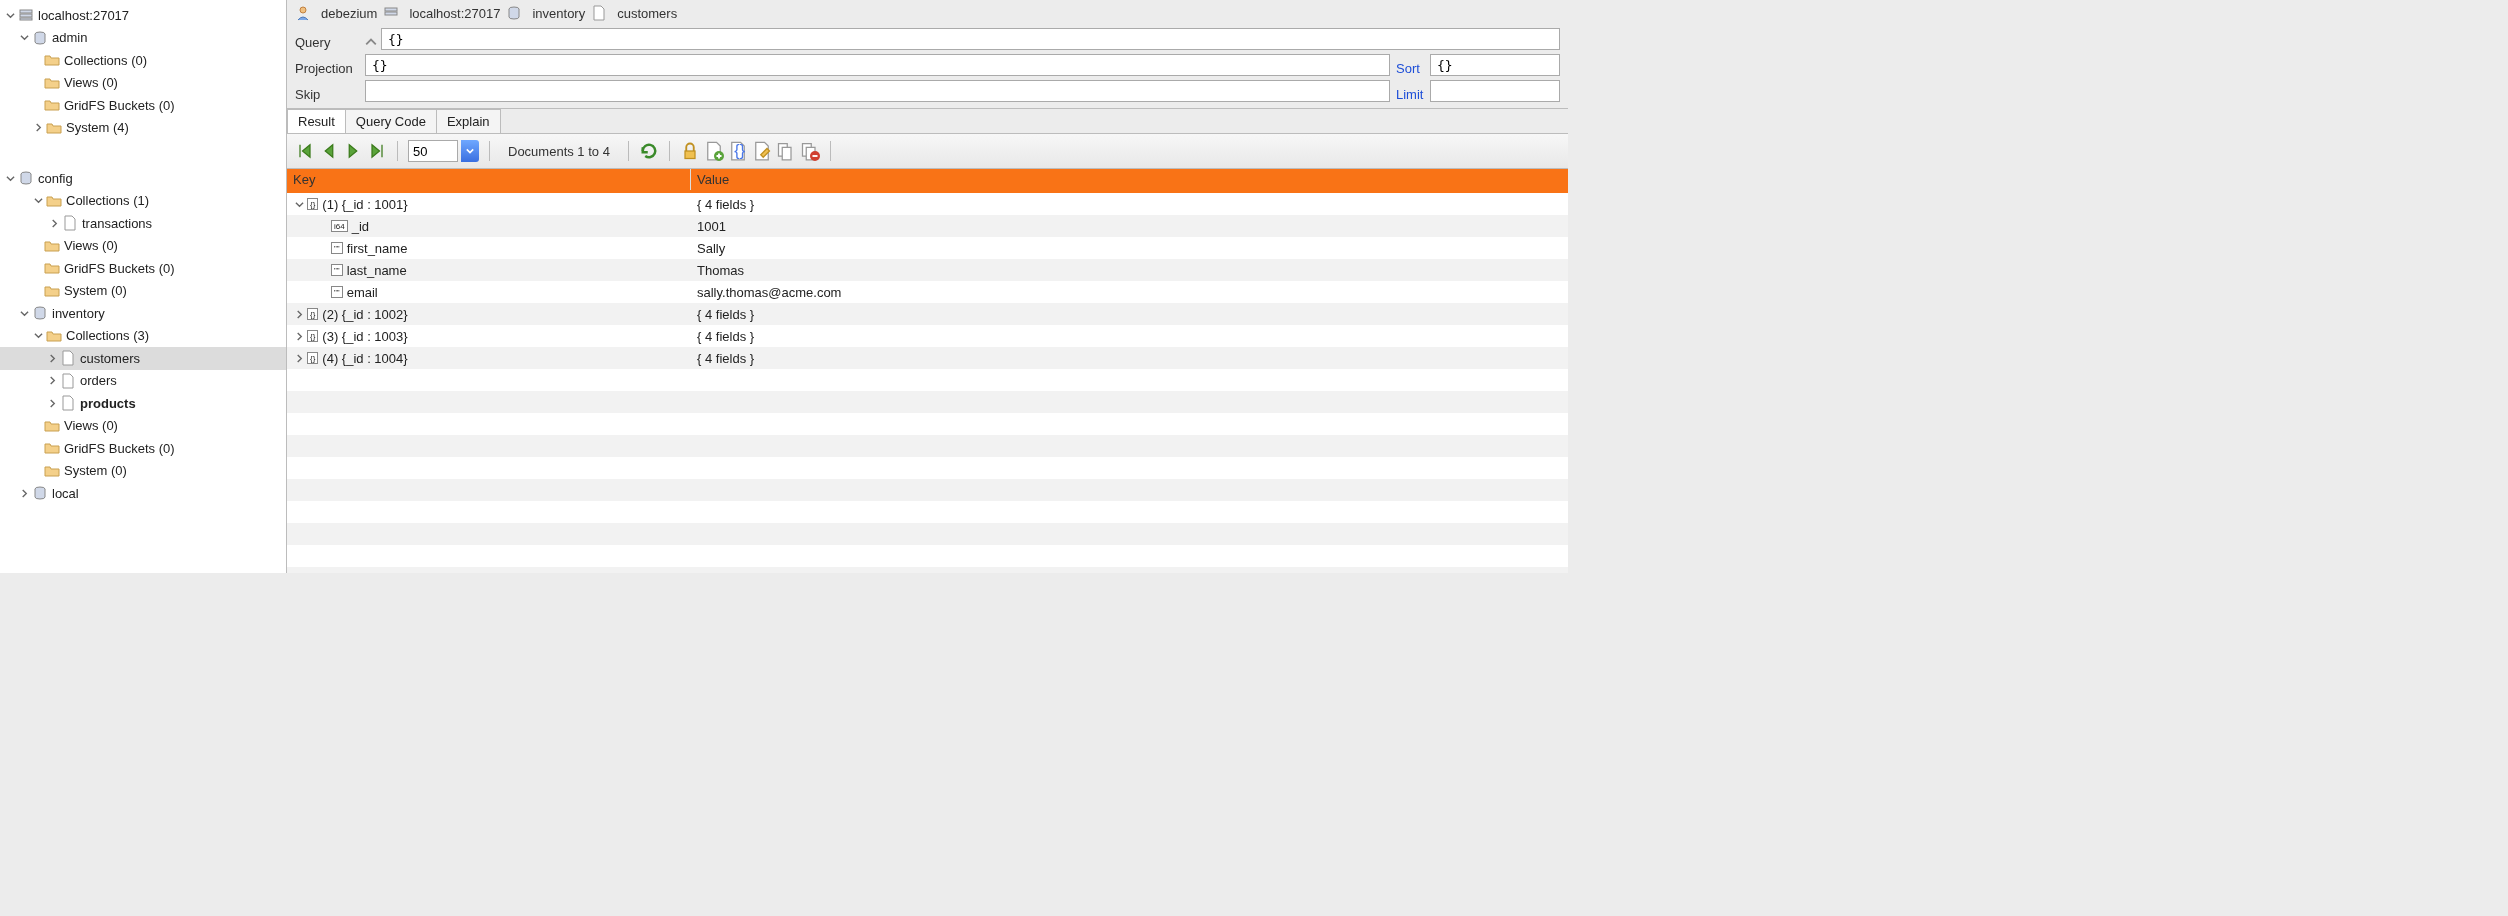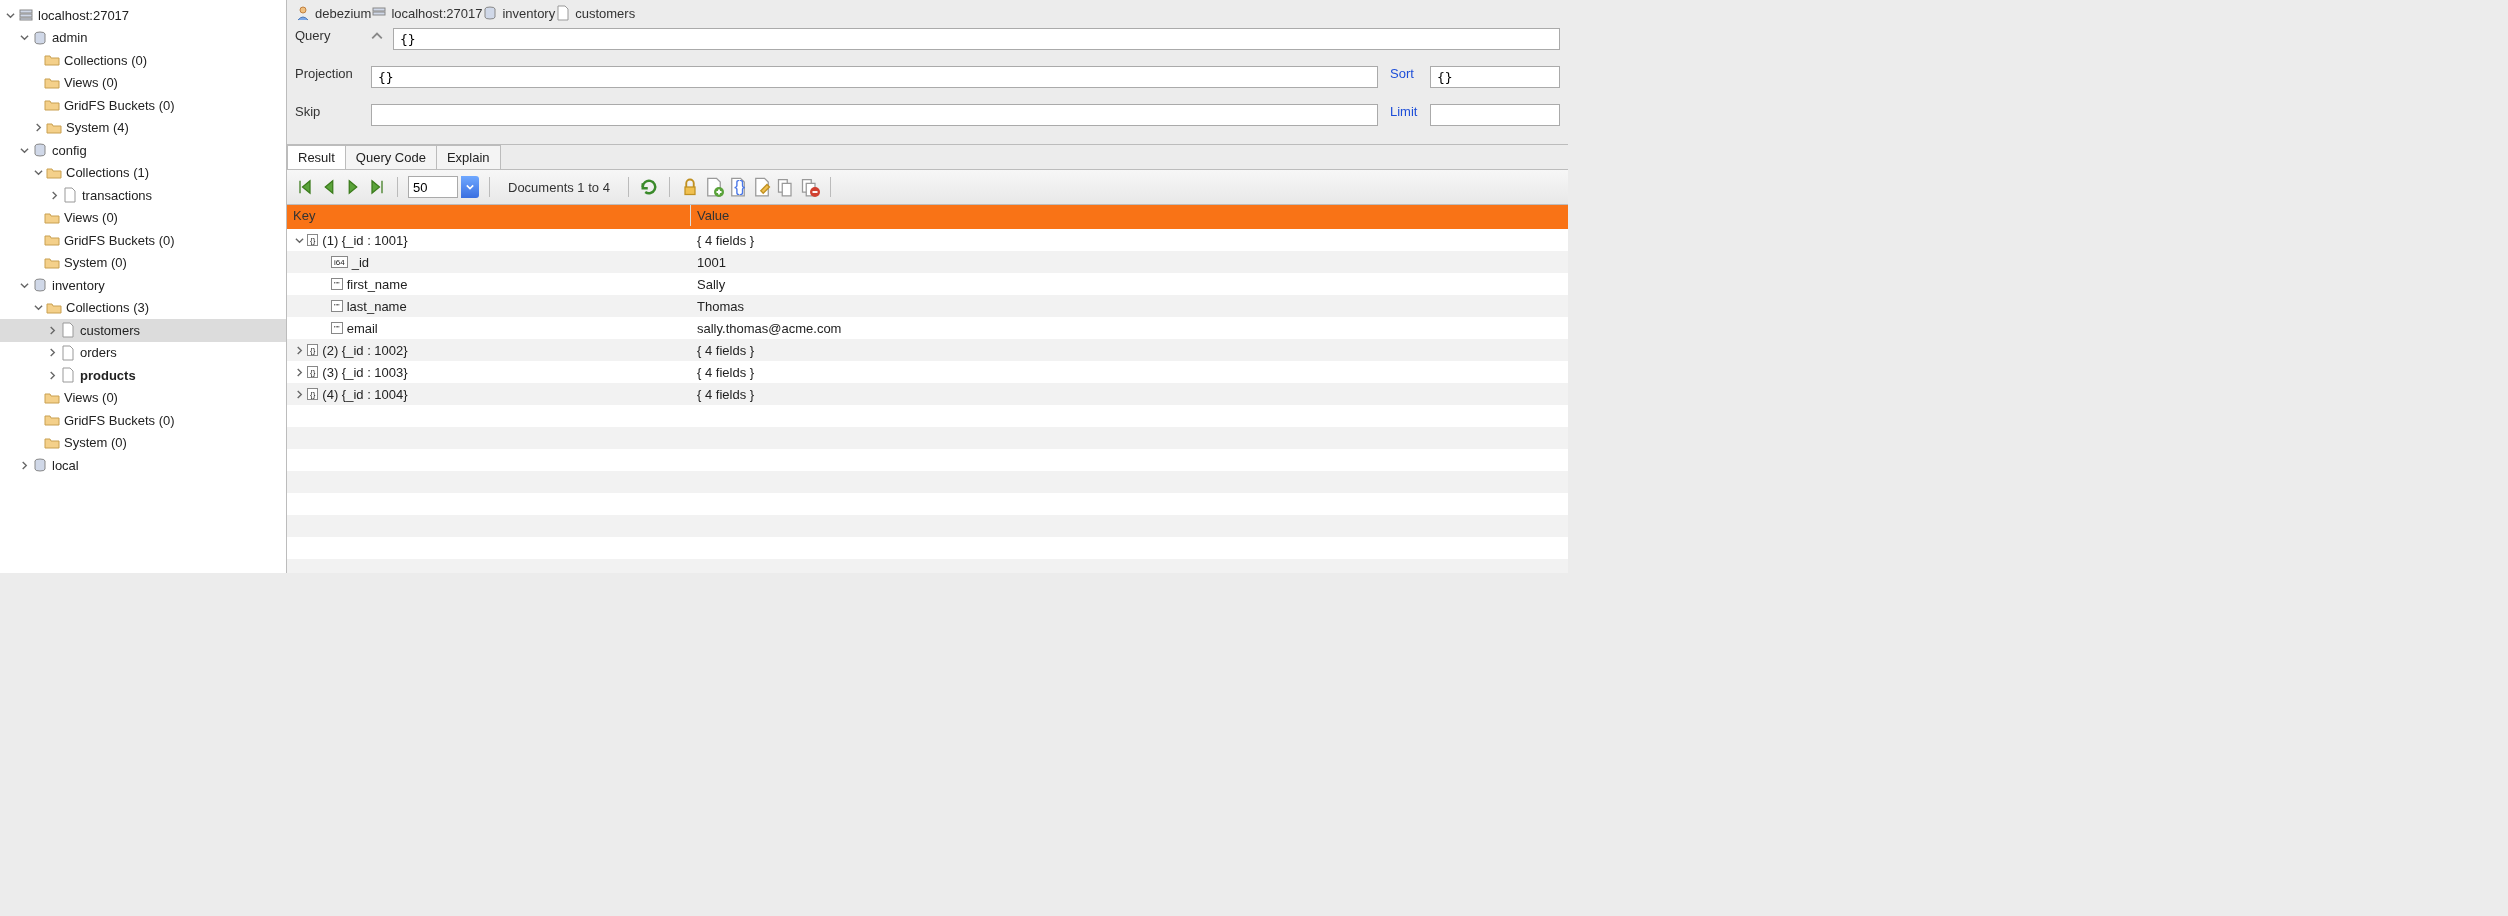--- a/index.html
+++ b/index.html
@@ -4,24 +4,24 @@
 <style>
 * { box-sizing: border-box; margin: 0; padding: 0; font-family: -apple-system, "Helvetica Neue", Arial, sans-serif; font-size: 13px; }
 body { display: flex; height: 573px; width: 1568px; background: #ececec; color: #222; }
 .sidebar { width: 287px; background: #fff; border-right: 1px solid #bcbcbc; overflow-y: auto; padding-top: 4px; }
 .tree-row { display: flex; align-items: center; height: 22.5px; padding-left: 6px; cursor: default; white-space: nowrap; }
 .tree-row.selected { background: #dcdcdc; }
 .arrow { width: 12px; height: 12px; display: inline-flex; align-items: center; justify-content: center; margin-right: 2px; }
 .arrow svg { width: 9px; height: 9px; }
 .icon { width: 16px; height: 16px; margin-right: 4px; display: inline-flex; align-items: center; justify-content: center; flex-shrink: 0; }
 .main { flex: 1; display: flex; flex-direction: column; background: #ececec; }
-.breadcrumb { display: flex; align-items: center; gap: 0; padding: 4px 8px; height: 26px; }
+.breadcrumb { display: flex; align-items: center; gap: 6px; padding: 4px 8px; height: 26px; }
 .breadcrumb span { color: #333; }
 .query-section { padding: 2px 8px; }
-.query-row { display: flex; align-items: flex-start; margin-bottom: 16px; gap: 6px; }
+.query-row { display: flex; align-items: flex-end; margin-bottom: 4px; }
 .query-label { width: 70px; color: #333; }
 .query-input { flex: 1; height: 22px; border: 1px solid #aaa; background: #fff; padding: 2px 6px; font-family: monospace; font-size: 13px; }
 .sort-label { width: 34px; color: #1d4ed8; margin-left: 6px; }
 .sort-input { width: 130px; height: 22px; border: 1px solid #aaa; background: #fff; padding: 2px 6px; font-family: monospace; font-size: 13px; }
 .limit-input { width: 130px; height: 22px; border: 1px solid #aaa; background: #fff; padding: 2px 6px; }
 .tabs { display: flex; border-top: 1px solid #bcbcbc; background: #ececec; }
 .tab { padding: 4px 10px; border: 1px solid #bcbcbc; border-bottom: none; background: #f4f4f4; margin-right: -1px; cursor: pointer; }
 .tab.active { background: #fff; }
 .toolbar { display: flex; align-items: center; height: 36px; padding: 0 8px; gap: 4px; border-top: 1px solid #bcbcbc; border-bottom: 1px solid #bcbcbc; background: linear-gradient(#f7f7f7,#e8e8e8); }
 .tb-sep { width: 1px; height: 20px; background: #bbb; margin: 0 6px; }
@@ -104,21 +104,21 @@
         </svg>
       </span>
     <span class="icon">
         <svg viewBox="0 0 16 16">
           <path d="M1 4 L6 4 L7 6 L15 6 L15 13 L1 13 Z" fill="#f4d08a" stroke="#c9a050"></path>
         </svg>
       </span>
     <span>System (4)</span>
   </div>
 
-  <div class="tree-row" style="padding-left:18px;">
+  <div class="tree-row" style="padding-left:4px;margin-top:28px;">
     <span class="arrow">
         <svg viewBox="0 0 10 10">
           <path d="M1 3 L5 7 L9 3" fill="none" stroke="#666" stroke-width="1.5"></path>
         </svg>
       </span>
     <span class="icon">
         <svg viewBox="0 0 16 16">
           <ellipse cx="8" cy="4" rx="5" ry="2" fill="#d0d8e8" stroke="#888"></ellipse>
           <path d="M3 4 V12 A5 2 0 0 0 13 12 V4" fill="#d0d8e8" stroke="#888"></path>
         </svg>

